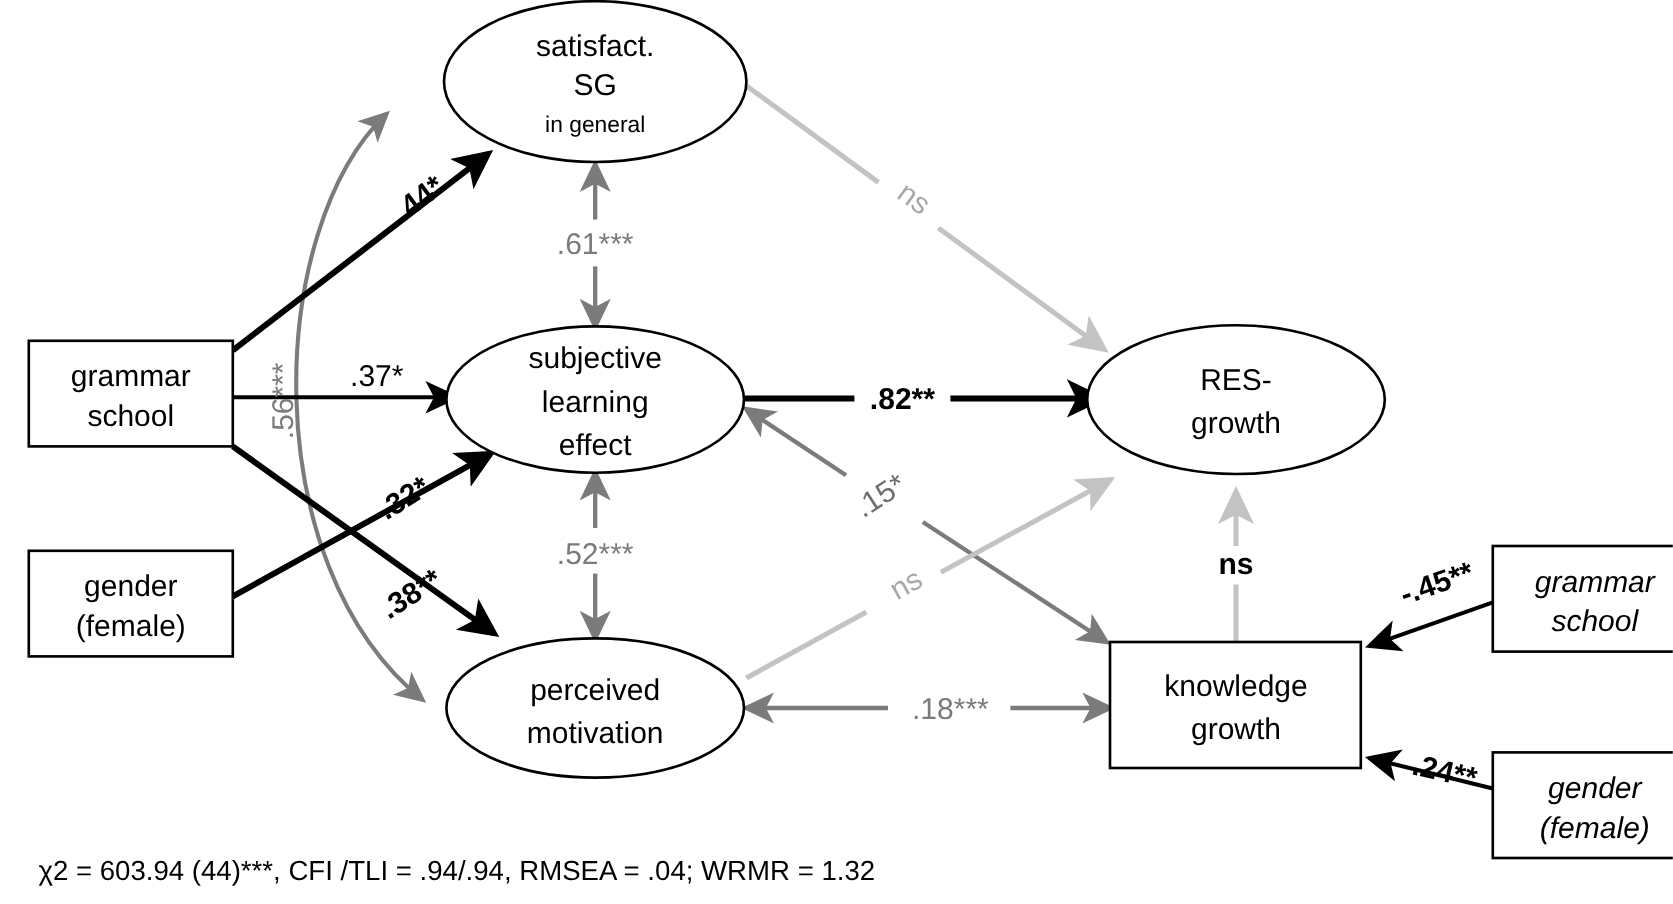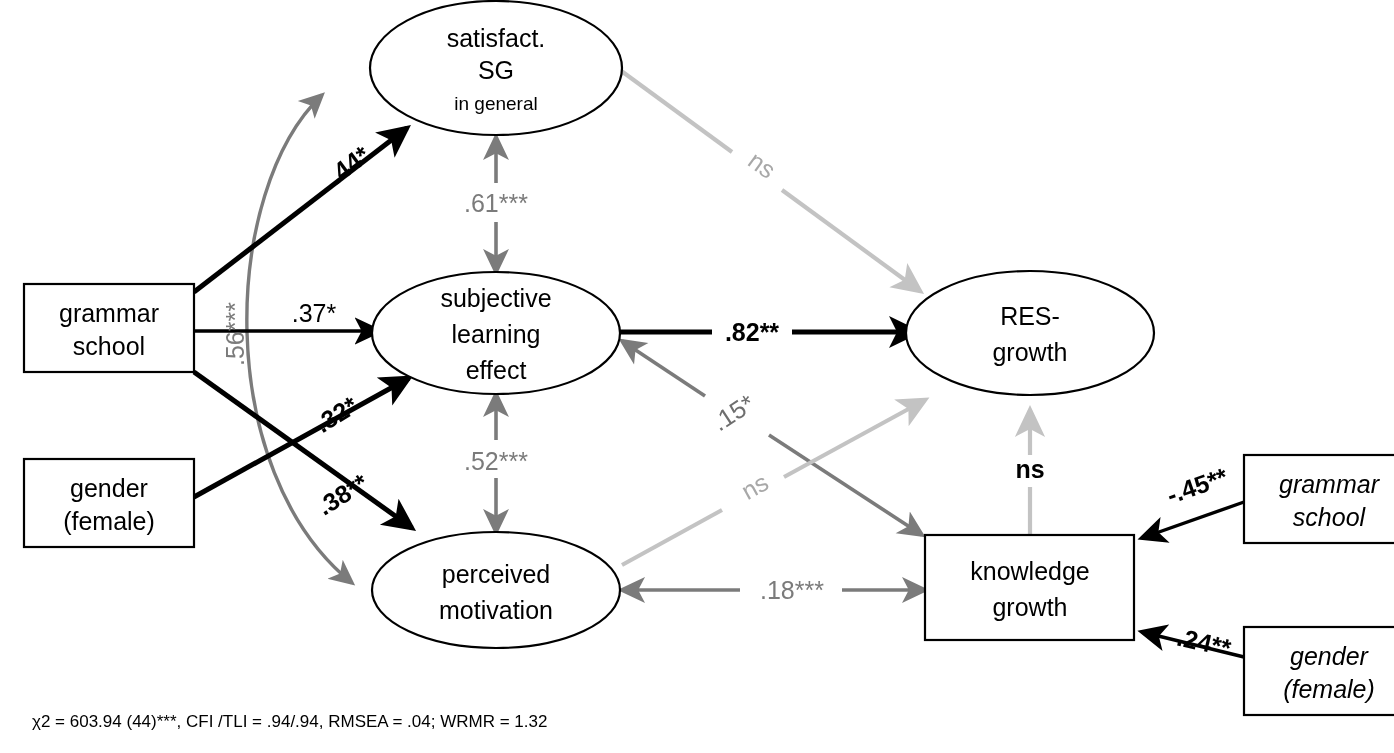--- a/index.html
+++ b/index.html
@@ -83,21 +83,21 @@
     fill: #a8a8a8;
   }
   .edge-label.darkgray {
     fill: #6e6e6e;
   }
   .footer-text {
     position: absolute;
     left: 10px;
     top: 712px;
     font-family: "Liberation Sans", sans-serif;
-    font-size: 17px;
+    font-size: 23px;
     color: #000000;
     white-space: nowrap;
   }
 </style>
 </head>
 <body>
 
 <div id="stage">
 
   <svg id="diagram" viewBox="0 0 1394 753">

